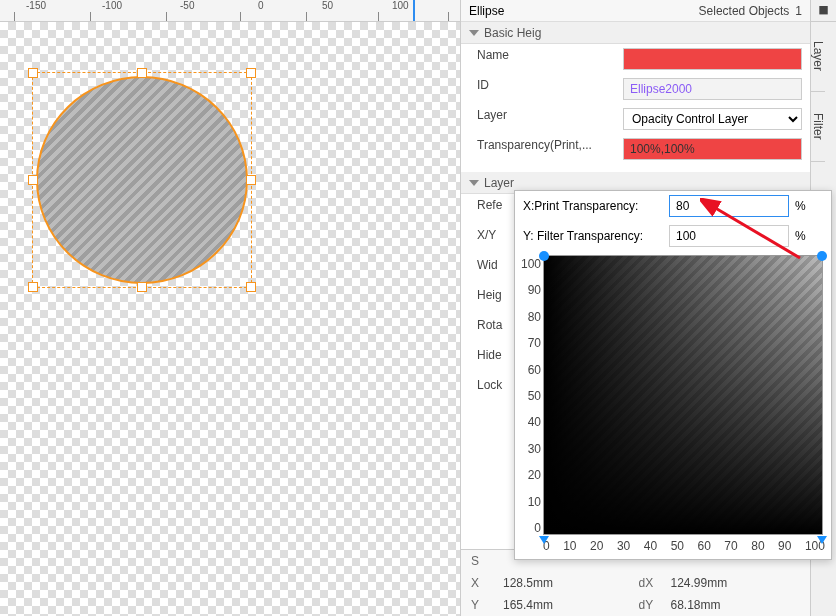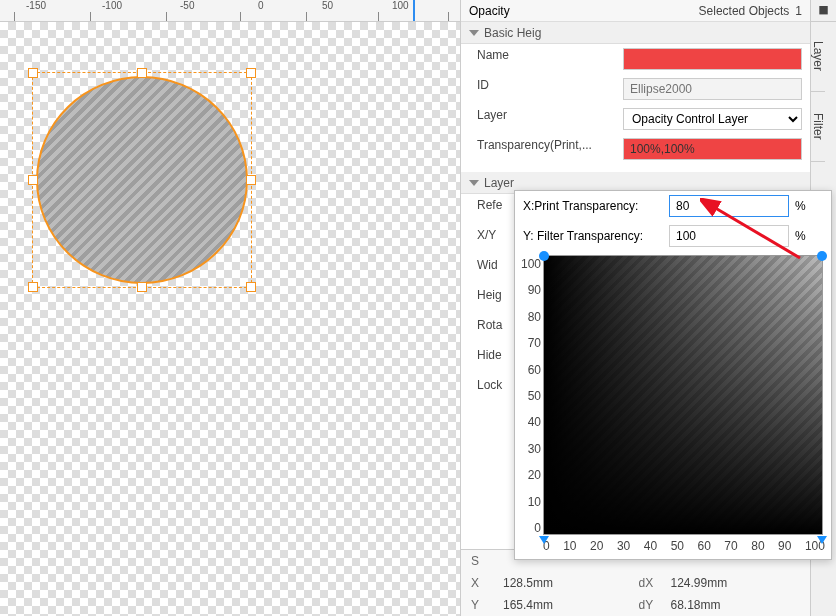--- a/index.html
+++ b/index.html
@@ -34,21 +34,21 @@
 .hdr { height:22px; background:#f7f7f7; border-bottom:1px solid #ddd; display:flex; align-items:center; padding:0 8px; }
 .hdr .r { margin-left:auto; color:#444; display:flex; gap:6px; align-items:center; }
 .section-hdr { height:22px; background:#f0f0f0; border-bottom:1px solid #ddd; display:flex; align-items:center; padding:0 8px; color:#555; }
 .tri { display:inline-block; width:0; height:0; border-left:5px solid transparent; border-right:5px solid transparent; border-top:6px solid #888; margin-right:5px; }
 
 .rows { padding:4px 0; }
 .row { display:flex; height:30px; padding:0 8px; gap:6px; }
 .row label { width:148px; color:#444; padding-left:8px; }
 .row .field { flex:1; }
 .inp { width:100%; height:22px; border:1px solid #ccc; padding:0 6px; background:#ef4444; color:#333; }
-.inp.ro { background:#f3f3f3; color:#737373; }
+.inp.ro { background:#f3f3f3; color:#8b5cf6; }
 .sel { width:100%; height:22px; border:1px solid #ccc; background:#fff; padding:0 4px; }
 .trunc { width:60px; overflow:hidden; text-overflow:ellipsis; white-space:nowrap; }
 
 
 .popup { position:absolute; left:514px; top:190px; width:318px; background:#fff; border:1px solid #bbb; box-shadow:0 2px 8px rgba(0,0,0,.2); z-index:5; }
 .prow { display:flex; align-items:center; height:30px; padding:0 8px; gap:6px; }
 .prow label { width:140px; }
 .prow .pinp { width:120px; height:22px; border:1px solid #ccc; padding:0 6px; }
 .prow .pinp.active { border:1px solid #2d8cf0; }
 .prow .pct { width:16px; }
@@ -104,21 +104,21 @@
         <div class="handle bl"></div>
         <div class="handle bm"></div>
         <div class="handle br"></div>
       </div>
     </div>
   </div>
 
   <div class="panel">
     <div class="props">
       <div class="hdr">
-        <span>Opacity</span>
+        <span>Ellipse</span>
         <span class="r">
           <span>Selected Objects</span>
           <span>1</span>
         </span>
       </div>
 
       <div class="section-hdr">
         <span class="tri"></span>
         <span>Basic Heig</span>
       </div>

